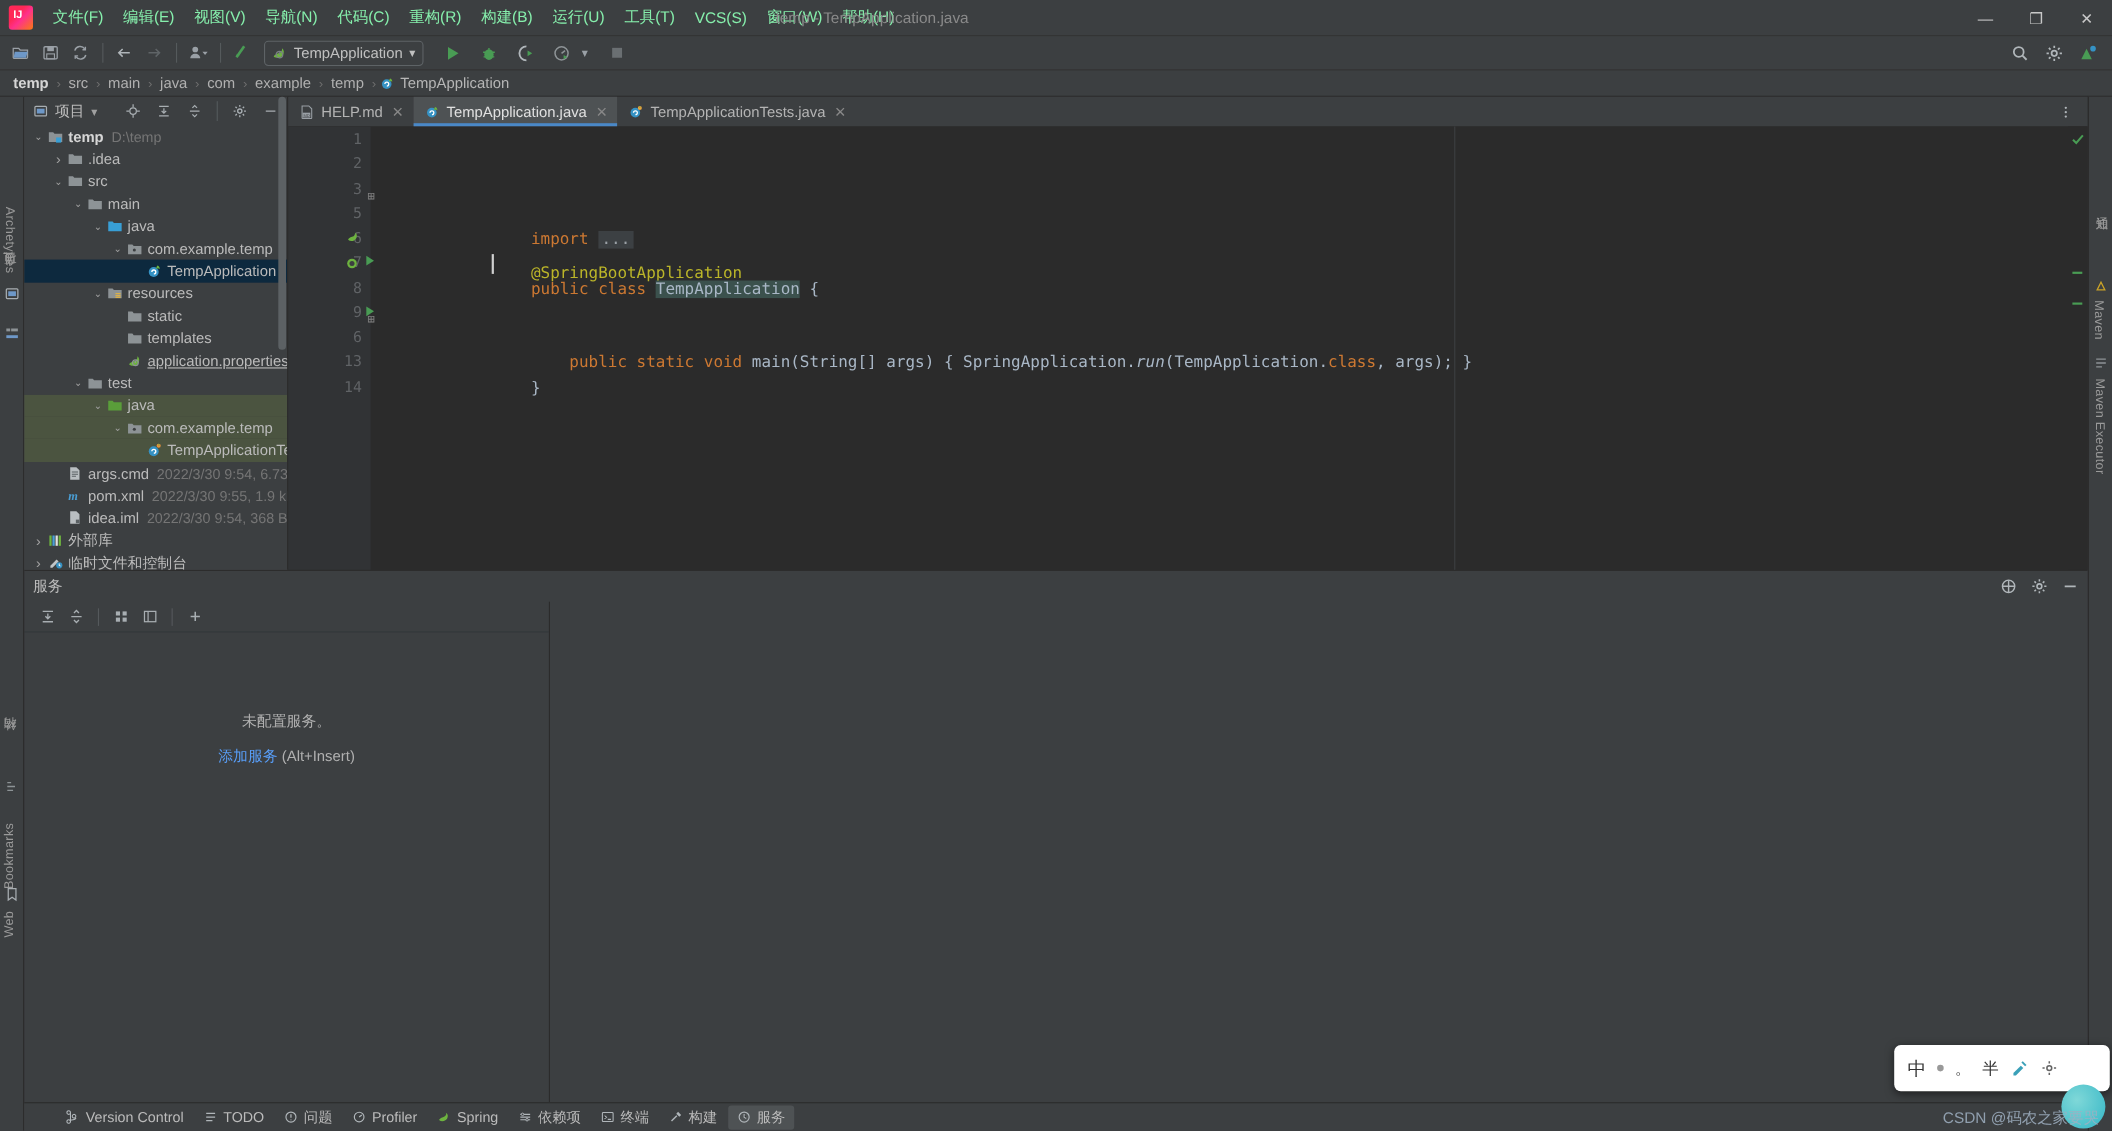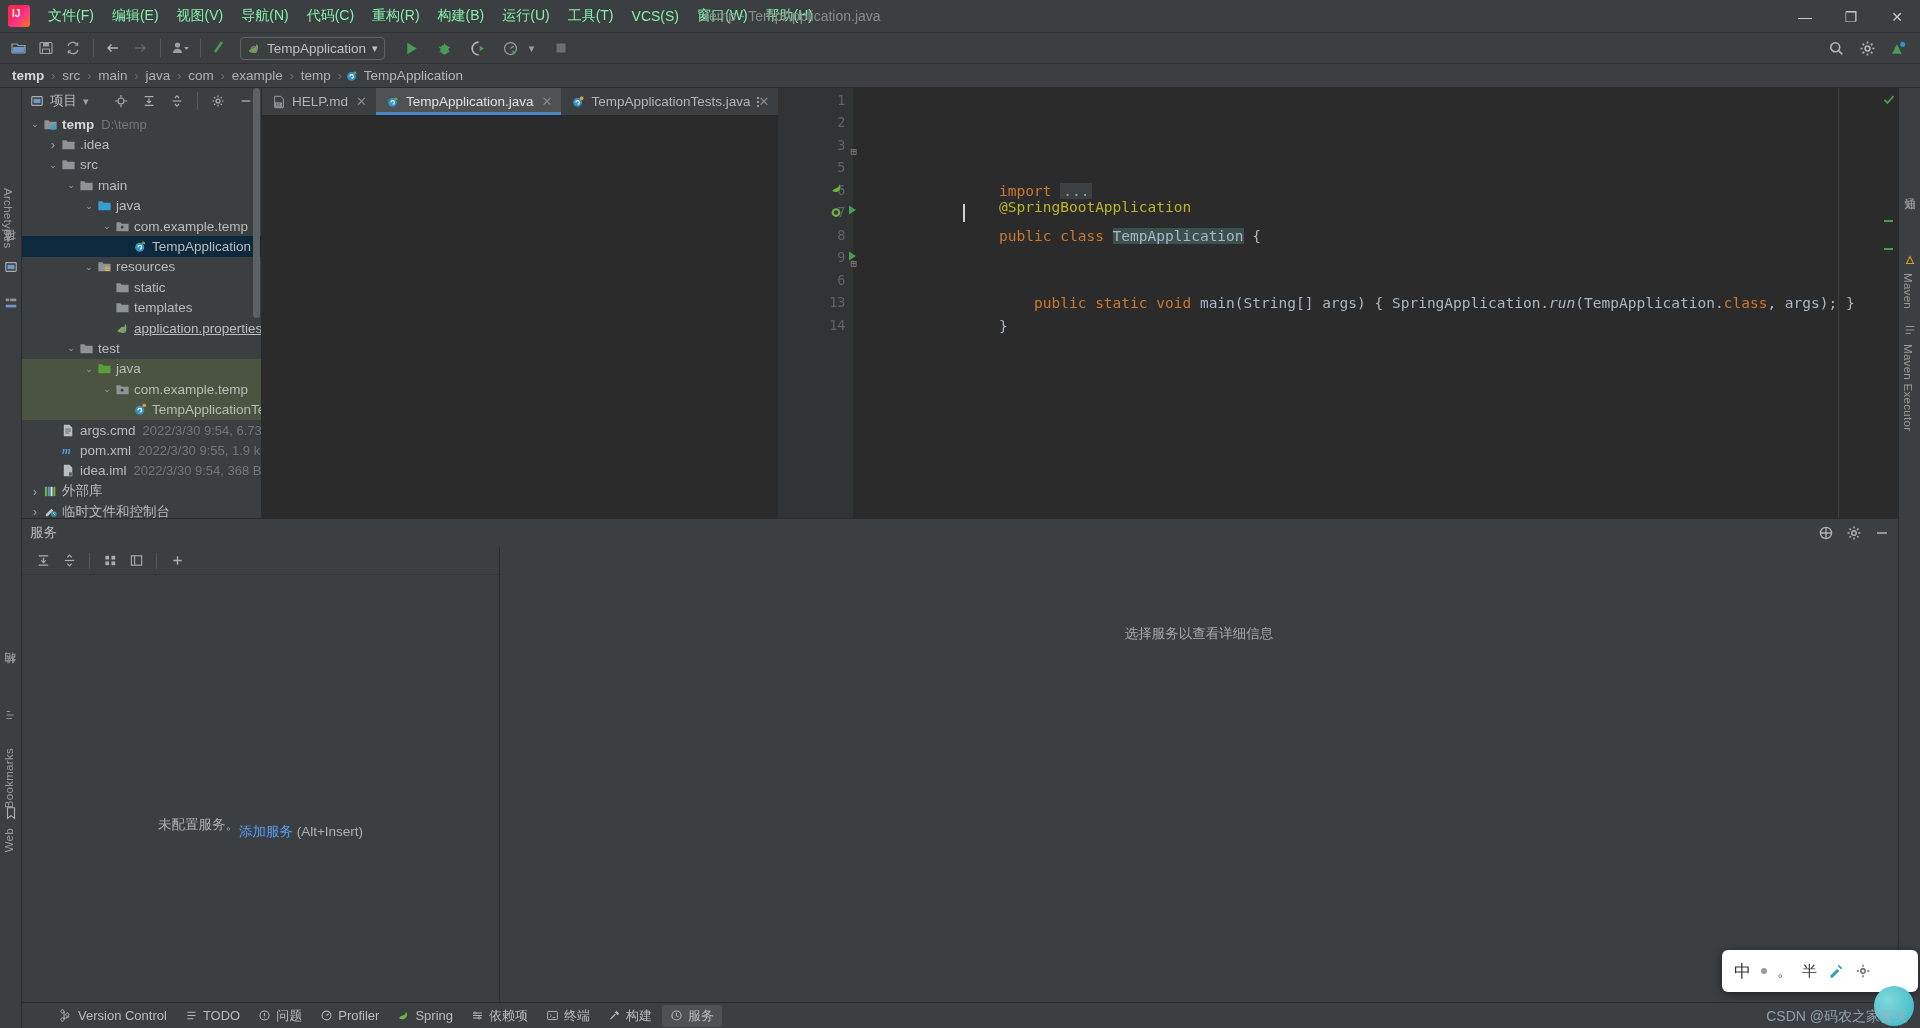--- a/index.html
+++ b/index.html
@@ -73,21 +73,21 @@
   .row{ height:20.4px; display:flex; align-items:center; white-space:nowrap; padding-left:6px; color:#bbbbbb; }
   .row .arrow{ width:14px; flex:0 0 14px; display:flex; align-items:center; justify-content:center; color:#a0a0a0; font-size:9px; }
   .row .ico{ width:17px; flex:0 0 17px; display:flex; align-items:center; justify-content:center; margin-right:3px;}
   .row.selected{ background:#0d293e; }
   .row.testsrc{ background:#4b5440; }
   .row .meta{ color:#757575; margin-left:7px; font-size:13px;}
   .row .lbl.bold{ font-weight:bold; color:#d6d6d6;}
   .tree-scroll{ position:absolute; right:1px; top:0; width:7px; height:230px; background:#5c6164; border-radius:4px;}
 
   
-  .editor{ flex:1 1 auto; display:flex; flex-direction:row; min-width:0; background:#2b2b2b; }
+  .editor{ flex:1 1 auto; display:flex; flex-direction:column; min-width:0; background:#2b2b2b; }
   .tabs{ height:27px; flex:0 0 27px; background:#3c3f41; display:flex; align-items:stretch; position:relative;}
   .tab{ display:flex; align-items:center; gap:6px; padding:0 9px 0 10px; font-size:13.5px; color:#b4b4b4; position:relative;}
   .tab.active{ background:#4e5254; color:#e0e0e0; }
   .tab.active:after{ content:""; position:absolute; left:0; right:0; bottom:0; height:3px; background:#4a88c7; }
   .tab .x{ color:#888; font-size:13px; margin-left:2px;}
   .tabs-right{ position:absolute; right:6px; top:0; height:27px; display:flex; align-items:center; }
 
   .codearea{ flex:1 1 auto; display:flex; min-height:0; background:#2b2b2b; position:relative; font-family:"DejaVu Sans Mono", monospace; }
   .gutter{ width:75px; flex:0 0 75px; background:#313335; position:relative; }
   .gline{ position:absolute; right:8px; color:#606366; font-size:13.5px; text-align:right; width:40px;}
@@ -105,21 +105,21 @@
 
   
   .services{ flex:1 1 auto; display:flex; flex-direction:column; background:#3c3f41; border-top:1px solid #2b2b2b; min-height:0;}
   .sv-head{ height:28px; flex:0 0 28px; display:flex; align-items:center; padding:0 8px; position:relative;}
   .sv-title{ font-size:13.5px; color:#bbb;}
   .sv-head-right{ position:absolute; right:8px; top:0; height:28px; display:flex; align-items:center; gap:12px;}
   .sv-body{ flex:1 1 auto; display:flex; min-height:0;}
   .sv-left{ width:478px; flex:0 0 478px; border-right:1px solid #2b2b2b; display:flex; flex-direction:column;}
   .sv-lt{ height:28px; flex:0 0 28px; display:flex; align-items:center; gap:4px; padding:0 10px; border-bottom:1px solid #33373a;}
   .sv-lt .sep{ width:1px;height:16px;background:#55595c;margin:0 5px;}
-  .sv-lb{ flex:1 1 auto; display:flex; flex-direction:row; align-items:center; padding-top:72px;justify-content:center; }
+  .sv-lb{ flex:1 1 auto; display:flex; flex-direction:column; align-items:center; padding-top:72px; }
   .sv-empty{ font-size:13.5px; color:#b0b0b0; }
   .sv-link{ margin-top:14px; font-size:13.5px;}
   .sv-link a{ color:#589df6; text-decoration:none;}
   .sv-right{ flex:1 1 auto; display:flex; align-items:flex-start; justify-content:center; padding-top:78px;}
   .sv-right span{ font-size:13.5px; color:#a8a8a8;}
 
   
   .bottombar{ height:26px; flex:0 0 26px; background:#3c3f41; display:flex; align-items:center; padding-left:30px; gap:2px; border-top:1px solid #2b2b2b; position:relative;}
   .bb{ display:flex; align-items:center; gap:5px; padding:2px 8px; font-size:13px; color:#bbbbbb; border-radius:3px;}
   .bb.active{ background:#4e5254; }
@@ -659,21 +659,21 @@
                     <path d="M3 1.6l7 4.4-7 4.4z" fill="#499c54"></path>
                   </svg>
               </div>
             </div>
 
             <div class="code">
               <div class="cl" style="top:47px">
                 <span class="fold" style="left:-9px; top:6px">⊞</span>
                 <span class="k">import</span><span class="s"> </span><span style="background:#3c4043;color:#9aa0a6;padding:0 3px">...</span>
               </div>
-              <div class="cl" style="top:85px">
+              <div class="cl" style="top:100px">
                 <span class="y">@SpringBootApplication</span>
               </div>
               <div class="cl" style="top:114px">
                 <span class="k">public class </span><span class="hl s">TempApplication</span><span class="s"> {</span>
               </div>
               <div class="cl" style="top:159px">
                 <span class="fold" style="left:-9px; top:6px">⊞</span>
                 <span class="k">    public static void </span><span class="s">main</span><span class="s">(String[] args) { SpringApplication.</span><span class="it">run</span><span class="s">(TempApplication.</span><span class="k">class</span><span class="s">, args); }</span>
               </div>
               <div class="cl" style="top:204px">
@@ -757,23 +757,20 @@
                   </svg>
                 </div>
             </div>
             <div class="sv-lb">
               <div class="sv-empty">未配置服务。</div>
               <div class="sv-link">
                 <a href="#">添加服务</a>
                 <span style="color:#b0b0b0">(Alt+Insert)</span>
               </div>
             </div>
-          </div>
-          <div class="sv-right">
-            <span>选择服务以查看详细信息</span>
           </div>
         </div>
       </div>
 
       <div class="bottombar" id="bottombar">
           <div class="bb">
             <span>
               <svg width="13" height="13" viewBox="0 0 16 16">
                 <path d="M5 3v10M5 3a2 2 0 1 0 0 .01M5 13a2 2 0 1 0 0 .01M11 7a2 2 0 1 0 0 .01M11 9c0 2-3 1.6-6 2.6" fill="none" stroke="#b0b6ba" stroke-width="1.2"></path>
               </svg>

